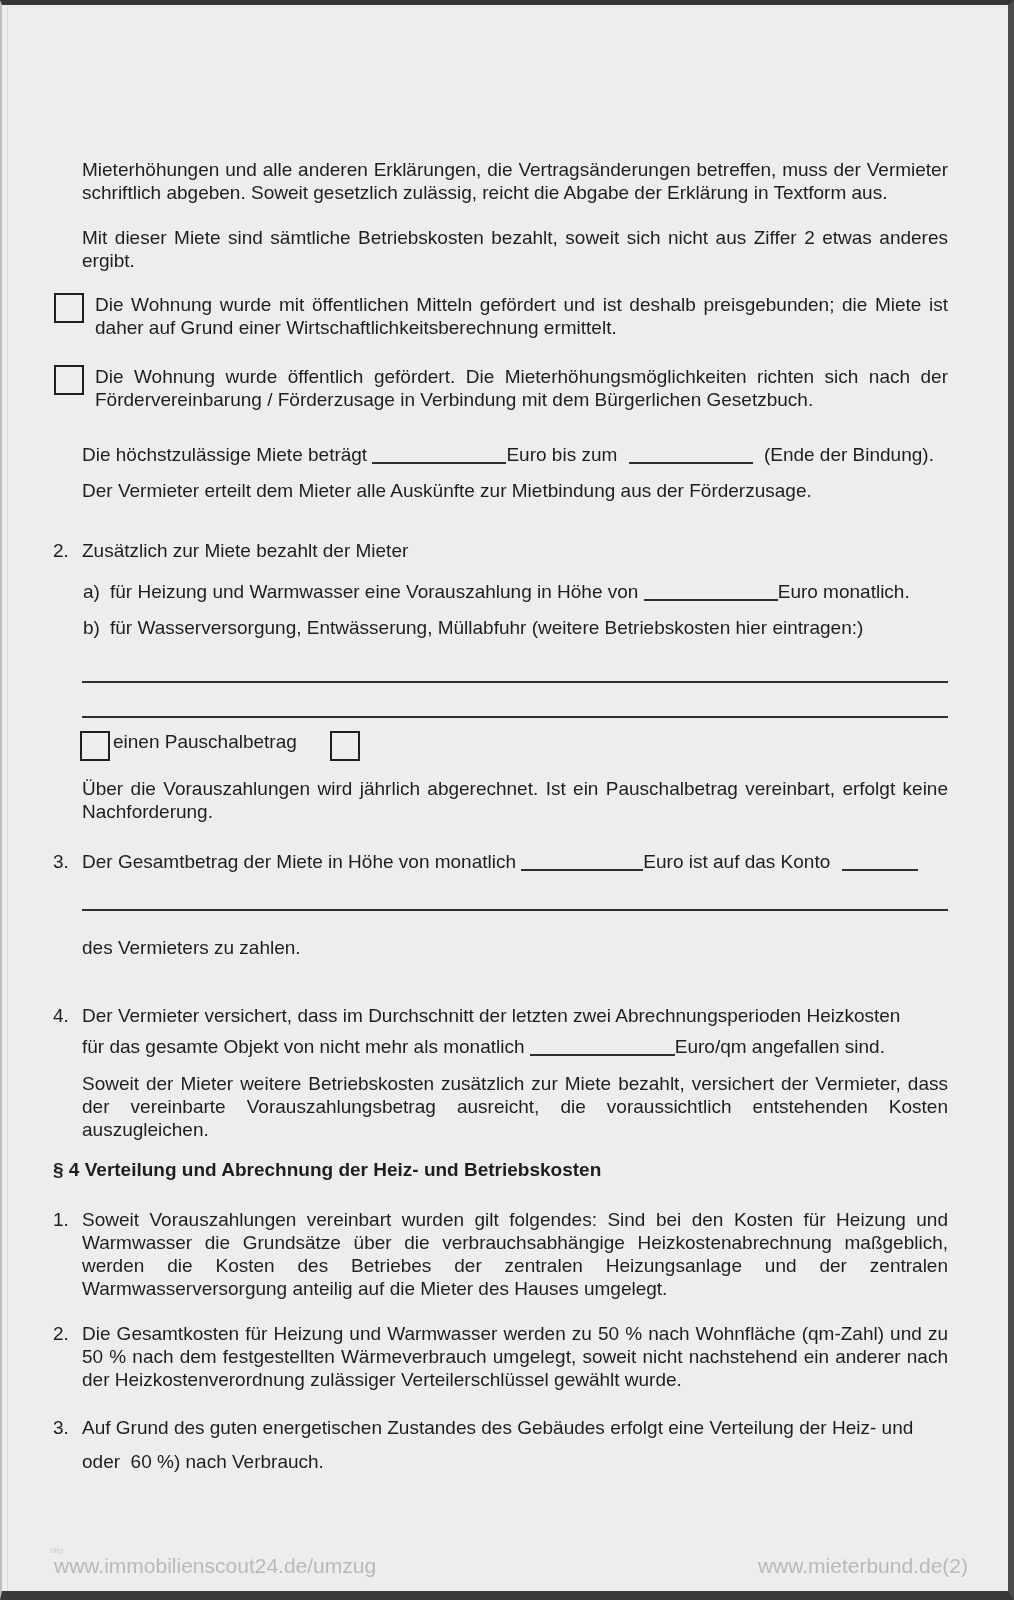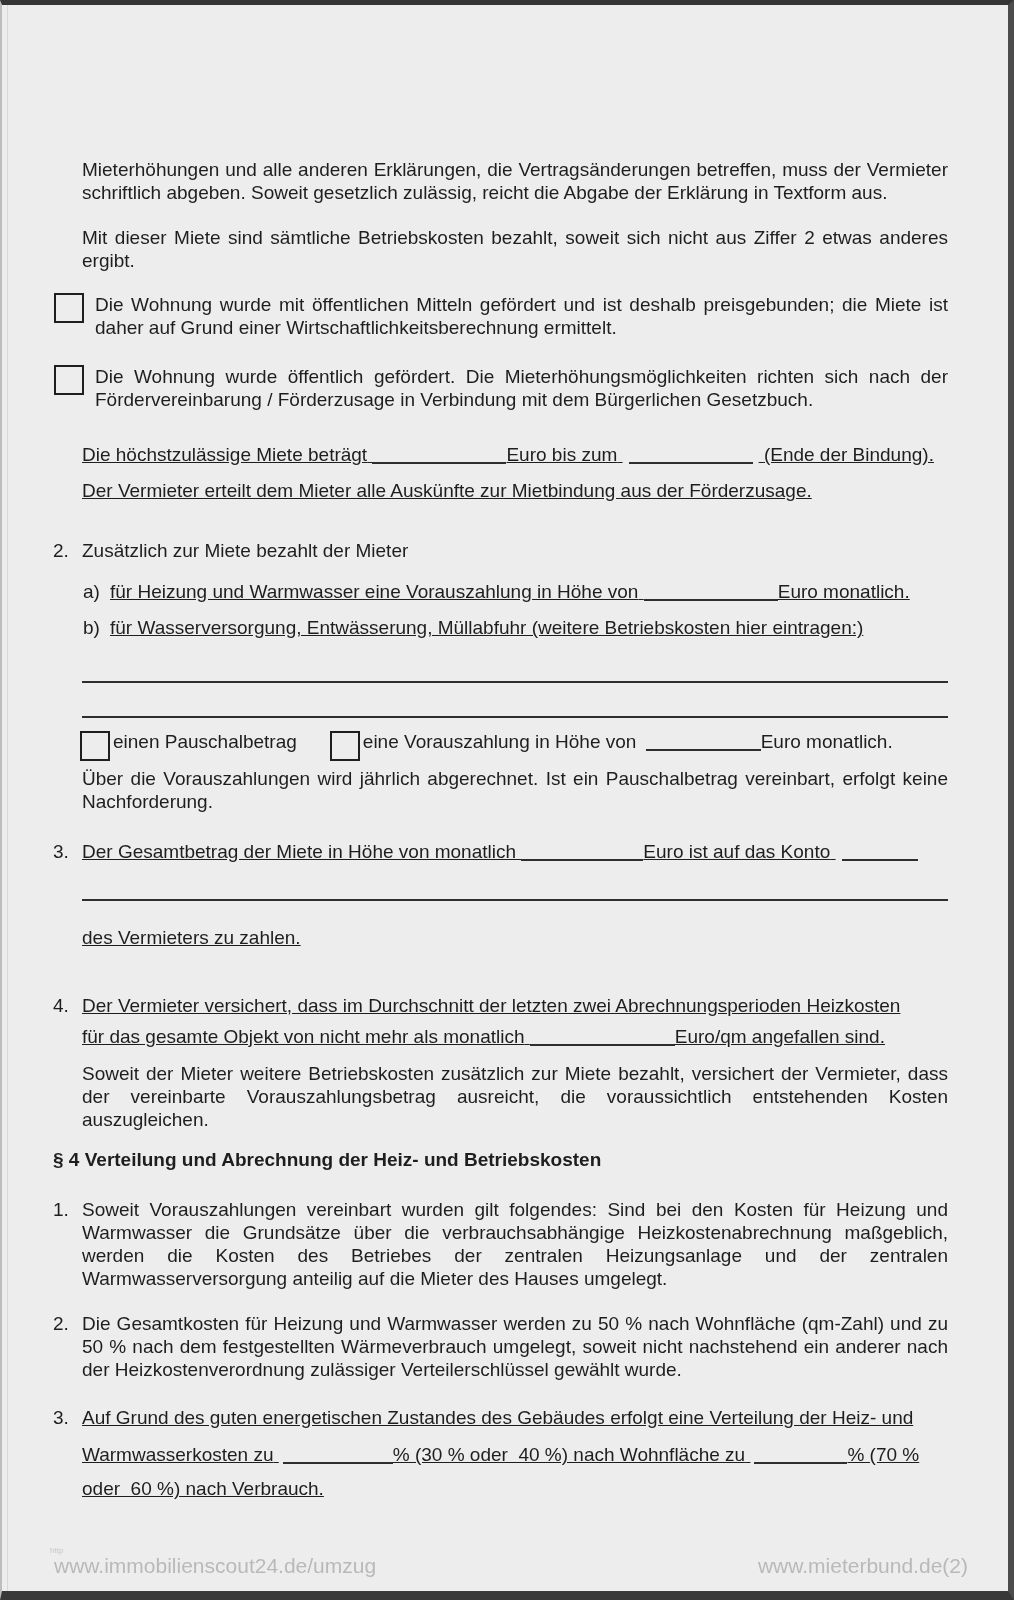--- a/index.html
+++ b/index.html
@@ -14,21 +14,21 @@
     border-left:2px solid #bdbdbd;
     font-family:"Liberation Sans", sans-serif;
     color:#1e1e1e;
     font-size:19px;
     line-height:23px;
     overflow:hidden;
   }
   .edge-hairline{position:absolute;left:5px;top:0;bottom:0;width:1px;background:#d9d9d9;}
   .content{position:absolute;left:80px;width:866px;top:153px;}
   .para{margin:0;text-align:justify;}
-  .nowrap{white-space:nowrap;text-decoration:underline;}
+  .nowrap{white-space:nowrap;}
   .numbered{display:flex;margin-left:-29px;}
   .numbered .num{flex:0 0 29px;}
   .numbered .body{flex:1;}
   .lettered{display:flex;}
   .lettered .letter{flex:0 0 27px;padding-left:1px;}
   .lettered .body{flex:1;}
   .cbitem{display:flex;margin-left:-28px;gap:11px;}
   .checkbox{flex:0 0 30px;width:30px;height:30px;box-sizing:border-box;border:2px solid #1f1f1f;background:transparent;}
   .cbrow{display:flex;align-items:flex-start;margin-left:-2px;white-space:nowrap;}
   .cbrow .checkbox{margin-top:1px;}
@@ -48,21 +48,21 @@
   .s-p2{margin-bottom:21px;}
   .s-cb1{margin-bottom:26px;}
   .s-cb2{margin-bottom:32px;}
   .s-hoechst{margin-bottom:13px;}
   .s-erteilt{margin-bottom:37px;}
   .s-item2{margin-bottom:18px;}
   .s-a{margin-bottom:13px;}
   .mt-rule1{margin-top:42px;}
   .mt-rule2{margin-top:33px;}
   .mt-cbrow{margin-top:12px;}
-  .mt-ueber{margin-top:6px;}
+  .mt-ueber{margin-top:16px;}
   .mt-item3{margin-top:27px;}
   .mt-rule3{margin-top:36px;}
   .mt-vermieters{margin-top:25px;}
   .mt-item4{margin-top:45px;}
   .mt-item4b{margin-top:8px;}
   .mt-item4note{margin-top:14px;}
   .mt-heading{margin-top:17px;}
   .mt-s4i1{margin-top:27px;}
   .mt-s4i2{margin-top:22px;}
   .mt-s4i3{margin-top:25px;}
@@ -119,24 +119,20 @@
     </div>
 
     <div class="wide-rule mt-rule1"></div>
     <div class="wide-rule mt-rule2"></div>
 
     <div class="cbrow mt-cbrow">
       <span class="checkbox"></span>
       <span class="lbl">einen Pauschalbetrag</span>
       <span style="width:33px;"></span>
       <span class="checkbox"></span>
-      <span class="lbl">
-        <span>eine Vorauszahlung in Höhe von</span>
-        <span class="blank" style="width:115px;margin-left:4px;"></span><span>Euro monatlich.</span>
-      </span>
     </div>
 
     <p class="para mt-ueber">Über die Vorauszahlungen wird jährlich abgerechnet. Ist ein Pauschalbetrag vereinbart, erfolgt keine Nachforderung.</p>
 
     <div class="numbered mt-item3">
       <span class="num">3.</span>
       <span class="body nowrap">
         <span>Der Gesamtbetrag der Miete in Höhe von monatlich</span>
         <span class="blank" style="width:122px;"></span><span>Euro ist auf das Konto</span>
         <span class="blank" style="width:76px;margin-left:6px;"></span>
@@ -169,25 +165,20 @@
     <div class="numbered mt-s4i2">
       <span class="num">2.</span>
       <span class="body para">Die Gesamtkosten für Heizung und Warmwasser werden zu 50 % nach Wohnfläche (qm-Zahl) und zu 50 % nach dem festgestellten Wärmeverbrauch umgelegt, soweit nicht nachstehend ein anderer nach der Heizkostenverordnung zulässiger Verteilerschlüssel gewählt wurde.</span>
     </div>
 
     <div class="numbered mt-s4i3">
       <span class="num">3.</span>
       <span class="body nowrap">Auf Grund des guten energetischen Zustandes des Gebäudes erfolgt eine Verteilung der Heiz- und</span>
     </div>
 
-    <div class="nowrap mt-s4i3b">
-      <span>Warmwasserkosten zu</span>
-      <span class="blank" style="width:110px;margin-left:4px;"></span><span>% (30 % oder &nbsp;40 %) nach Wohnfläche zu</span>
-      <span class="blank" style="width:93px;margin-left:4px;"></span><span>% (70 %</span>
-    </div>
 
     <div class="nowrap mt-s4i3c">oder &nbsp;60 %) nach Verbrauch.</div>
 
   </div>
 
   <div class="tiny-mark">http</div>
 
   <div class="footer">
     <span>www.immobilienscout24.de/umzug</span>
     <span class="right-group">

